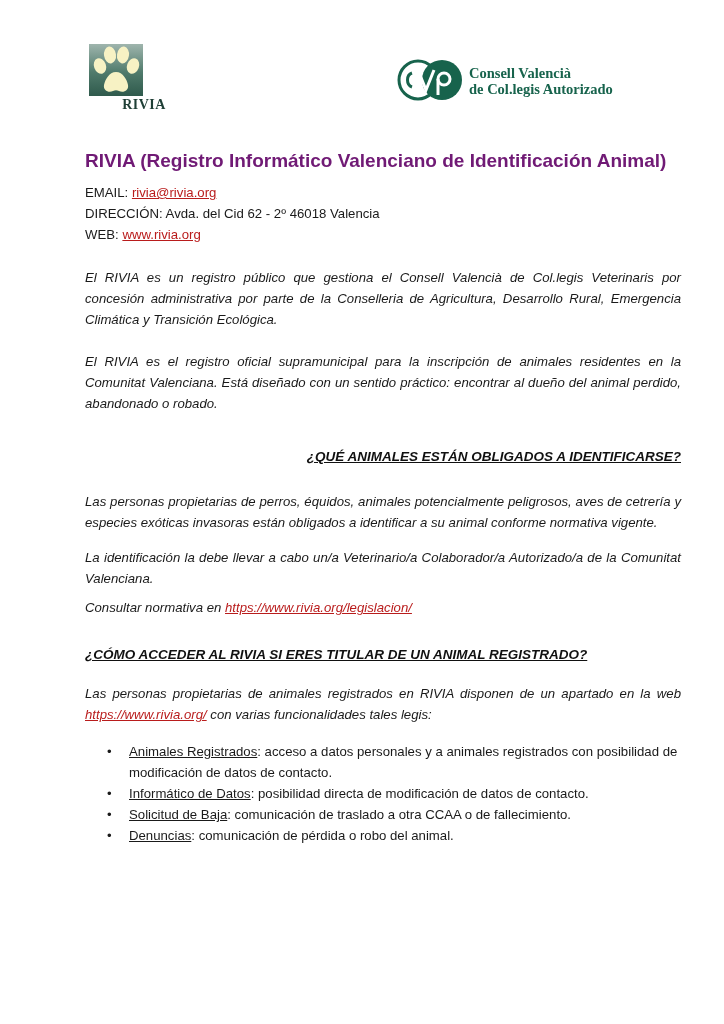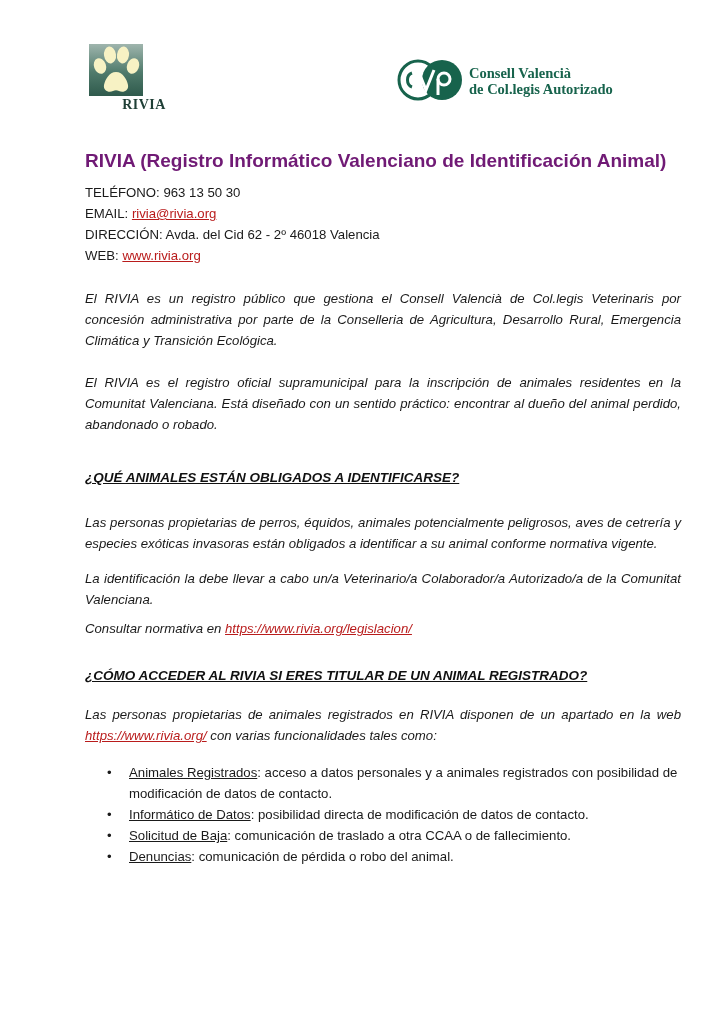--- a/index.html
+++ b/index.html
@@ -19,21 +19,21 @@
   .content { position:absolute; left:85px; top:148px; width:596px; font-size:13.2px; line-height:21px; }
   h1 { margin:0; font-size:19px; font-weight:bold; line-height:26px; color:#701a75; white-space:nowrap; }
   .contact { margin-top:8px; }
   .contact div { height:21px; white-space:nowrap; }
   a.lnk { color:#b91c1c; text-decoration:underline; }
   p { margin:0; text-align:justify;font-style:italic; }
   .p1 { margin-top:22px; }
   .p2 { margin-top:21px; }
   h2 { margin:0; font-size:13.5px; font-style:italic; font-weight:bold; text-decoration:underline;
        line-height:21px; color:#111; }
-  .h2a { margin-top:32px; }
+  .h2a { margin-top:32px;text-align:right; }
   .p3 { margin-top:24px; }
   .p4 { margin-top:14px; }
   .p5 { margin-top:8px; }
   .h2b { margin-top:26px; }
   .p6 { margin-top:18px; }
   ul { margin:16px 0 0 0; padding:0 0 0 44px; list-style:none; }
   ul li { position:relative; margin:0; }
   ul li .bullet { position:absolute; left:-22px; top:0; }
   ul li .term { text-decoration:underline; }
 </style>
@@ -67,36 +67,35 @@
     <div class="text">
       <div>Consell Valencià</div>
       <div>de Col.legis Autorizado</div>
     </div>
   </div>
 
   <div class="content">
     <h1>RIVIA (Registro Informático Valenciano de Identificación Animal)</h1>
 
     <div class="contact">
-      <div>TELÉFONO: 963 13 50 30</div>
       <div><span>EMAIL: </span><a class="lnk">rivia@rivia.org</a></div>
       <div>DIRECCIÓN: Avda. del Cid 62 - 2º 46018 Valencia</div>
       <div><span>WEB: </span><a class="lnk">www.rivia.org</a></div>
     </div>
 
     <p class="p1">El RIVIA es un registro público que gestiona el Consell Valencià de Col.legis Veterinaris por concesión administrativa por parte de la Conselleria de Agricultura, Desarrollo Rural, Emergencia Climática y Transición Ecológica.</p>
     <p class="p2">El RIVIA es el registro oficial supramunicipal para la inscripción de animales residentes en la Comunitat Valenciana. Está diseñado con un sentido práctico: encontrar al dueño del animal perdido, abandonado o robado.</p>
 
     <h2 class="h2a">¿QUÉ ANIMALES ESTÁN OBLIGADOS A IDENTIFICARSE?</h2>
     <p class="p3">Las personas propietarias de perros, équidos, animales potencialmente peligrosos, aves de cetrería y especies exóticas invasoras están obligados a identificar a su animal conforme normativa vigente.</p>
     <p class="p4">La identificación la debe llevar a cabo un/a Veterinario/a Colaborador/a Autorizado/a de la Comunitat Valenciana.</p>
     <p class="p5"><span>Consultar normativa en </span><a class="lnk">https://www.rivia.org/legislacion/</a></p>
 
     <h2 class="h2b">¿CÓMO ACCEDER AL RIVIA SI ERES TITULAR DE UN ANIMAL REGISTRADO?</h2>
-    <p class="p6"><span>Las personas propietarias de animales registrados en RIVIA disponen de un apartado en la web </span><a class="lnk">https://www.rivia.org/</a><span> con varias funcionalidades tales como:</span></p>
+    <p class="p6"><span>Las personas propietarias de animales registrados en RIVIA disponen de un apartado en la web </span><a class="lnk">https://www.rivia.org/</a><span> con varias funcionalidades tales legis:</span></p>
 
     <ul>
       <li><span class="bullet">•</span><span class="term">Animales Registrados</span><span>: acceso a datos personales y a animales registrados con posibilidad de modificación de datos de contacto.</span></li>
       <li><span class="bullet">•</span><span class="term">Informático de Datos</span><span>: posibilidad directa de modificación de datos de contacto.</span></li>
       <li><span class="bullet">•</span><span class="term">Solicitud de Baja</span><span>: comunicación de traslado a otra CCAA o de fallecimiento.</span></li>
       <li><span class="bullet">•</span><span class="term">Denuncias</span><span>: comunicación de pérdida o robo del animal.</span></li>
     </ul>
   </div>
 </div>
 

